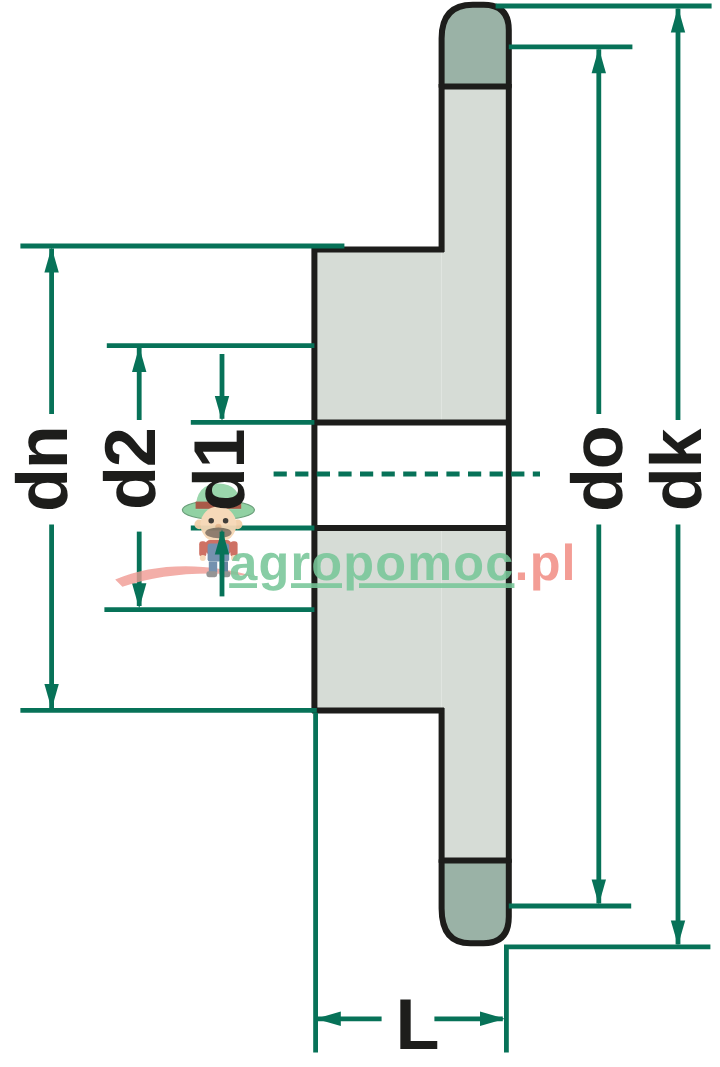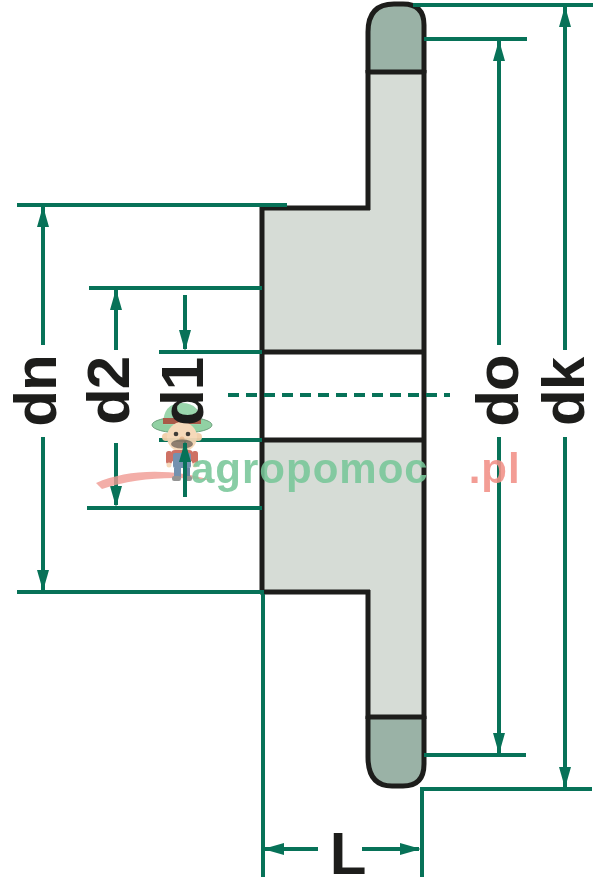--- a/index.html
+++ b/index.html
@@ -18,22 +18,22 @@
   .l-label {
     position:absolute; display:flex; align-items:center; justify-content:center;
     width:80px; height:64px; color:#1d1d1b;
     font:700 60px "Liberation Sans", sans-serif; pointer-events:none;
   }
   .wm-text {
     position:absolute; left:191px; top:445px; white-space:nowrap;
     font:700 42px "Liberation Sans", sans-serif; letter-spacing:1px;
     pointer-events:none;
   }
-  .wm-green { color:rgba(120,198,152,0.88); }
-  .wm-pink  { color:rgba(242,146,138,0.90);margin-left:40px; }
+  .wm-green { color:rgba(120,198,152,0.88);text-decoration:underline; }
+  .wm-pink  { color:rgba(242,146,138,0.90); }
 </style>
 </head>
 <body>
 
 <div class="canvas">
 
   <svg class="layer" width="600" height="889" viewBox="0 0 600 889">
 
     <g>
 

